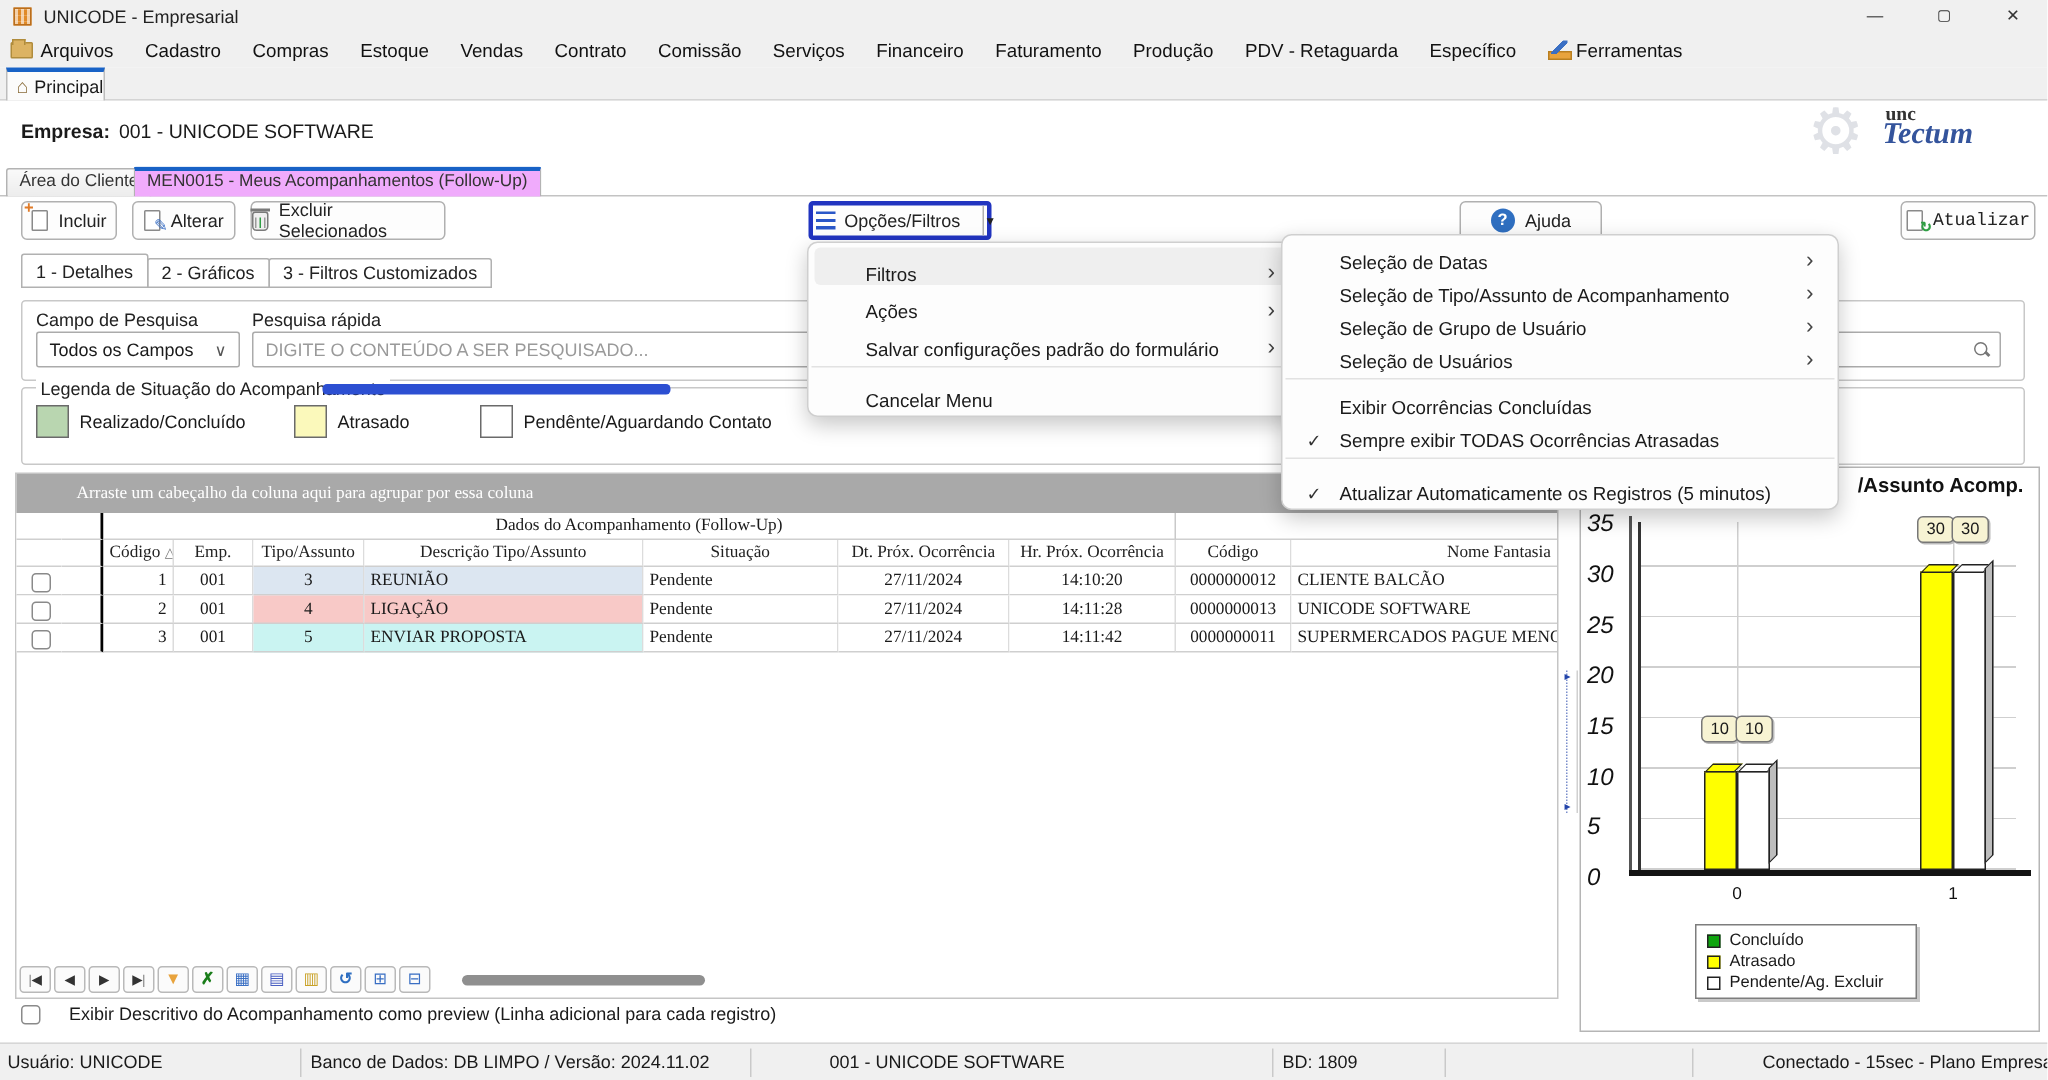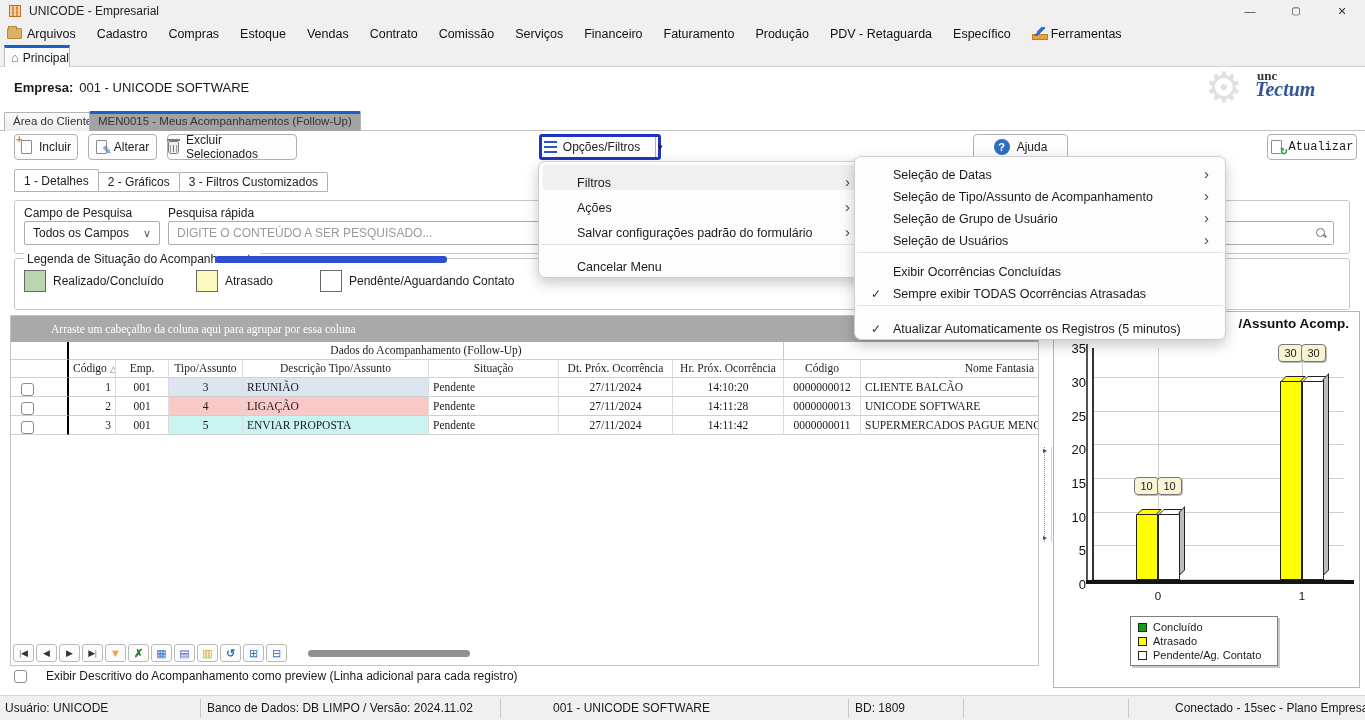--- a/index.html
+++ b/index.html
@@ -34,21 +34,21 @@
   .empresa { position:absolute; left:14px; top:80px; font-size:13px; }
   .empresa b { margin-right:6px; }
   .brand { position:absolute; right:10px; top:66px; width:150px; height:46px; }
   .gear { position:absolute; left:0; top:0; font-size:42px; color:#dfe1e6; line-height:44px; }
   .brand-unc { position:absolute; left:52px; top:2px; font-family:"Liberation Serif", serif; font-weight:bold; font-size:13px; color:#333; }
   .brand-name { position:absolute; left:50px; top:12px; font-family:"Liberation Serif", serif; font-weight:bold; font-size:20px; color:#34549c;font-style:italic; }
 
   
   .wstabs { position:absolute; left:0; top:111px; width:1365px; height:20px; border-bottom:1px solid #c3c3c3; }
   .wstab { position:absolute; height:19px; top:1px; background:linear-gradient(#fafafa,#ececec); border:1px solid #b3b3b3; border-bottom:none; border-radius:2px 2px 0 0; padding:0 8px; font-size:11.5px; line-height:17px; color:#333; }
-  .wstab.active { top:0; height:20px; background:#a3a3a3; border-top:3px solid #1862c6; line-height:15px; }
+  .wstab.active { top:0; height:20px; background:#f0abfc; border-top:3px solid #1862c6; line-height:15px; }
 
   
   .btn { position:absolute; top:134px; height:26px; background:#fdfdfd; border:1px solid #b0b0b0; border-radius:4px; display:flex; align-items:center; justify-content:center; gap:7px; font-size:12px; color:#222; }
   .doc-ico { width:11px; height:14px; background:#fff; border:1px solid #8a8a8a; border-radius:1px; position:relative; }
   .doc-plus::before { content:"+"; position:absolute; left:-6px; top:-8px; color:#e07b28; font-weight:bold; font-size:11px; }
   .doc-pen::after { content:"\270E"; position:absolute; right:-6px; bottom:-4px; color:#3a6fc4; font-size:11px; }
   .doc-refresh::after { content:"\21BB"; position:absolute; right:-7px; bottom:-5px; color:#2f9e44; font-weight:bold; font-size:12px; }
   .trash-ico { width:11px; height:13px; background:#efefef; border:1px solid #7a7a7a; border-radius:2px 2px 3px 3px; position:relative; }
   .trash-ico::before { content:""; position:absolute; left:-2px; top:-3px; width:13px; height:2px; background:#7a7a7a; }
   .trash-ico::after { content:""; position:absolute; left:4px; top:3px; width:1px; height:7px; background:#2f9e44; box-shadow:-3px 0 0 #9a9a9a, 3px 0 0 #9a9a9a; }
@@ -107,21 +107,21 @@
   .plot { position:absolute; left:38px; top:36px; width:252px; height:236px; border-left:2px solid #333; border-bottom:4px solid #141414;
           background-image:repeating-linear-gradient(to top, #cfcfcf 0 1px, transparent 1px 33.7px); }
   .wall { position:absolute; left:-8px; top:-4px; width:2px; height:calc(100% + 8px); background:#555; }
   .floor-ext { position:absolute; left:-8px; bottom:-4px; width:calc(100% + 18px); height:4px; background:#141414; }
   .vline { position:absolute; top:0; width:1px; height:100%; background:#cfcfcf; }
   .bar { position:absolute; bottom:0; width:22px; border:1px solid #222; }
   .bar .top { position:absolute; left:2px; top:-6px; width:100%; height:6px; border:1px solid #222; transform:skewX(-45deg); }
   .bar .side { position:absolute; right:-6px; top:-3px; width:6px; height:100%; background:#bdbdbd; border:1px solid #222; transform:skewY(-45deg); transform-origin:top left; }
   .dlabel { position:absolute; display:flex; z-index:4; }
   .dlabel span { width:25px; height:18px; background:#f7f3d3; border:1px solid #777; border-radius:4px; font-size:11px; text-align:center; line-height:16px; margin-left:-2px; box-shadow:1px 1px 0 #bbb; }
-  .ytick { position:absolute; width:28px; left:-36px; text-align:right; font-size:13px; color:#111; }
+  .ytick { position:absolute; width:28px; left:-36px; font-size:16px; color:#111;font-style:italic; }
   .xtick { position:absolute; top:calc(100% + 10px); width:44px; text-align:center; font-size:11.5px; color:#111; }
   .chart-legend { position:absolute; left:76px; top:304px; width:148px; border:1px solid #7d7d7d; background:#fff; box-shadow:2px 2px 0 #c9c9c9; padding:4px 7px; display:flex; flex-direction:column; gap:2px; }
   .cl-row { display:flex; align-items:center; gap:6px; font-size:11px; }
   .cl-swatch { width:9px; height:9px; border:1px solid #222; }
 
   
   .pmenu { position:absolute; background:#fdfdfd; border:1px solid #cfcfcf; border-radius:7px; box-shadow:0 5px 14px rgba(0,0,0,.22); padding:3px 0; z-index:20; }
   .pm-item { height:25px; display:flex; align-items:flex-end; font-size:12.5px; color:#1a1a1a; padding:0 12px 0 0; margin:0 4px; border-radius:4px; position:relative; }
   .pm-item .chk { width:34px; text-align:center; font-size:12px; color:#333; }
   .pm-item .lbl { flex:1; }
@@ -415,21 +415,21 @@
     <div class="cl-row">
         <span class="cl-swatch" style="background-color: rgb(15, 165, 15);"></span>
         <span>Concluído</span>
       </div>
     <div class="cl-row">
         <span class="cl-swatch" style="background-color: rgb(255, 255, 0);"></span>
         <span>Atrasado</span>
       </div>
     <div class="cl-row">
         <span class="cl-swatch" style="background-color: rgb(255, 255, 255);"></span>
-        <span>Pendente/Ag. Contato</span>
+        <span>Pendente/Ag. Excluir</span>
       </div>
   </div>
 </div>
 
 <div class="pmenu menu1">
   <div class="pm-item hover">
     <span class="chk"></span>
       <span class="lbl">Filtros</span>
       <span class="arr">›</span>
   </div>

